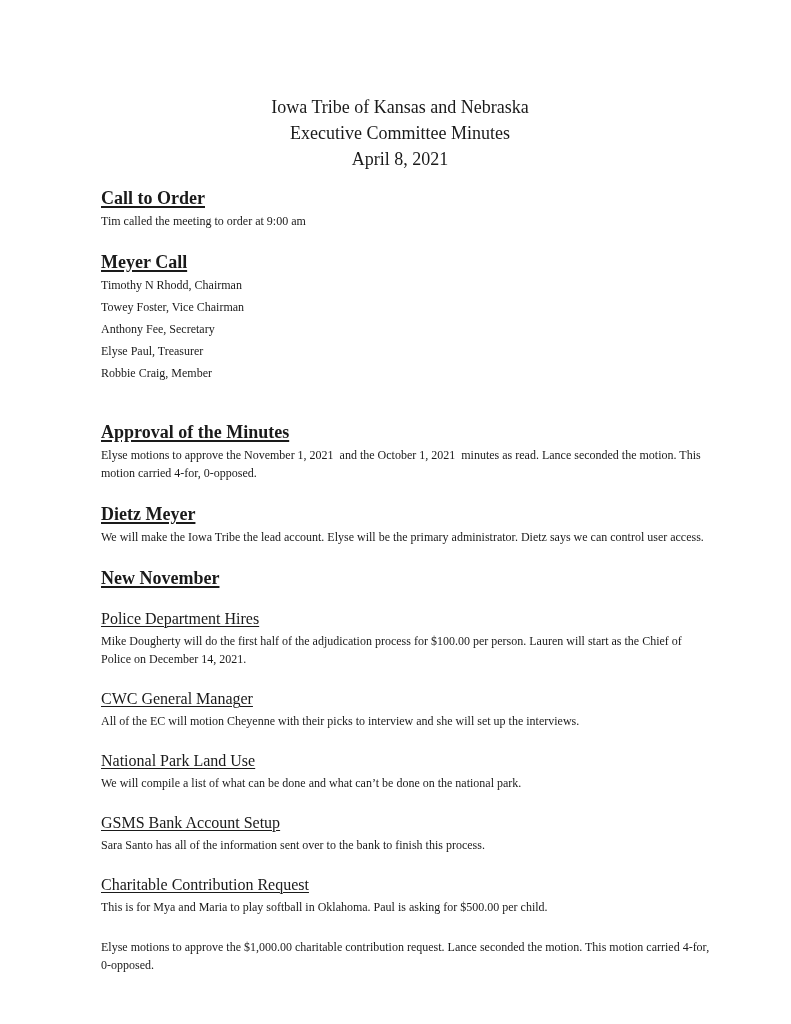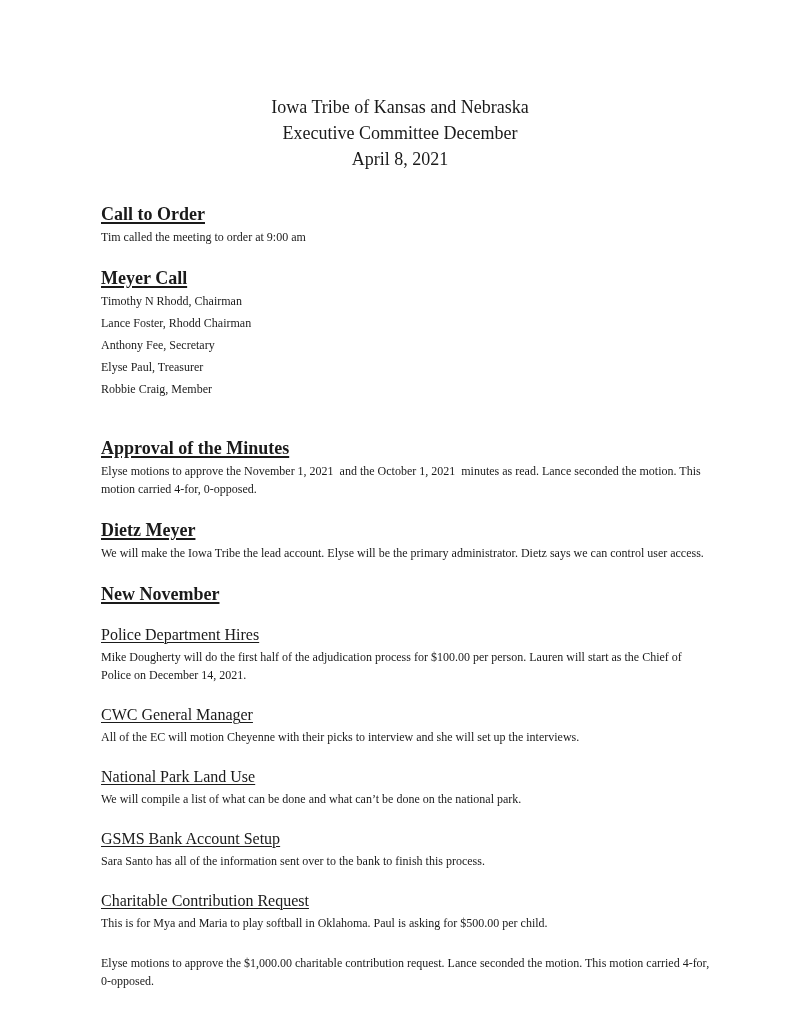--- a/index.html
+++ b/index.html
@@ -22,21 +22,21 @@
     position: absolute;
     top: 88px;
     left: 93px;
     width: 606px;
     text-align: center;
     font-size: 18px;
     line-height: 22px;
   }
   .doc-body {
     position: absolute;
-    top: 196px;
+    top: 180px;
     left: 93px;
     width: 620px;
   }
   .b-heading1 {
     font-size: 18px;
     line-height: 20px;
     font-weight: 700;
     text-decoration: underline;
     text-decoration-thickness: 2px;
     text-underline-offset: 2px;
@@ -55,30 +55,30 @@
     white-space: pre-wrap;
   }
   .b-spacer { height: 18px; }
 </style>
 </head>
 <body>
 
 <div class="page">
   <header class="title-block">
     <div class="title-line">Iowa Tribe of Kansas and Nebraska</div>
-    <div class="title-line">Executive Committee December</div>
+    <div class="title-line">Executive Committee Minutes</div>
     <div class="title-line">April 8, 2021</div>
   </header>
   <main class="doc-body">
       <div class="b-heading1">Call to Order</div>
       <div class="b-paragraph">Tim called the meeting to order at 9:00 am</div>
       <div class="b-spacer"></div>
       <div class="b-heading1">Meyer Call</div>
       <div class="b-line">Timothy N Rhodd, Chairman</div>
-      <div class="b-line">Lance Foster, Rhodd Chairman</div>
+      <div class="b-line">Towey Foster, Vice Chairman</div>
       <div class="b-line">Anthony Fee, Secretary</div>
       <div class="b-line">Elyse Paul, Treasurer</div>
       <div class="b-line">Robbie Craig, Member</div>
       <div class="b-spacer"></div>
       <div class="b-spacer"></div>
       <div class="b-heading1">Approval of the Minutes</div>
       <div class="b-paragraph">Elyse motions to approve the November 1, 2021  and the October 1, 2021  minutes as read. Lance seconded the motion. This motion carried 4-for, 0-opposed.</div>
       <div class="b-spacer"></div>
       <div class="b-heading1">Dietz Meyer</div>
       <div class="b-paragraph">We will make the Iowa Tribe the lead account. Elyse will be the primary administrator. Dietz says we can control user access.</div>

